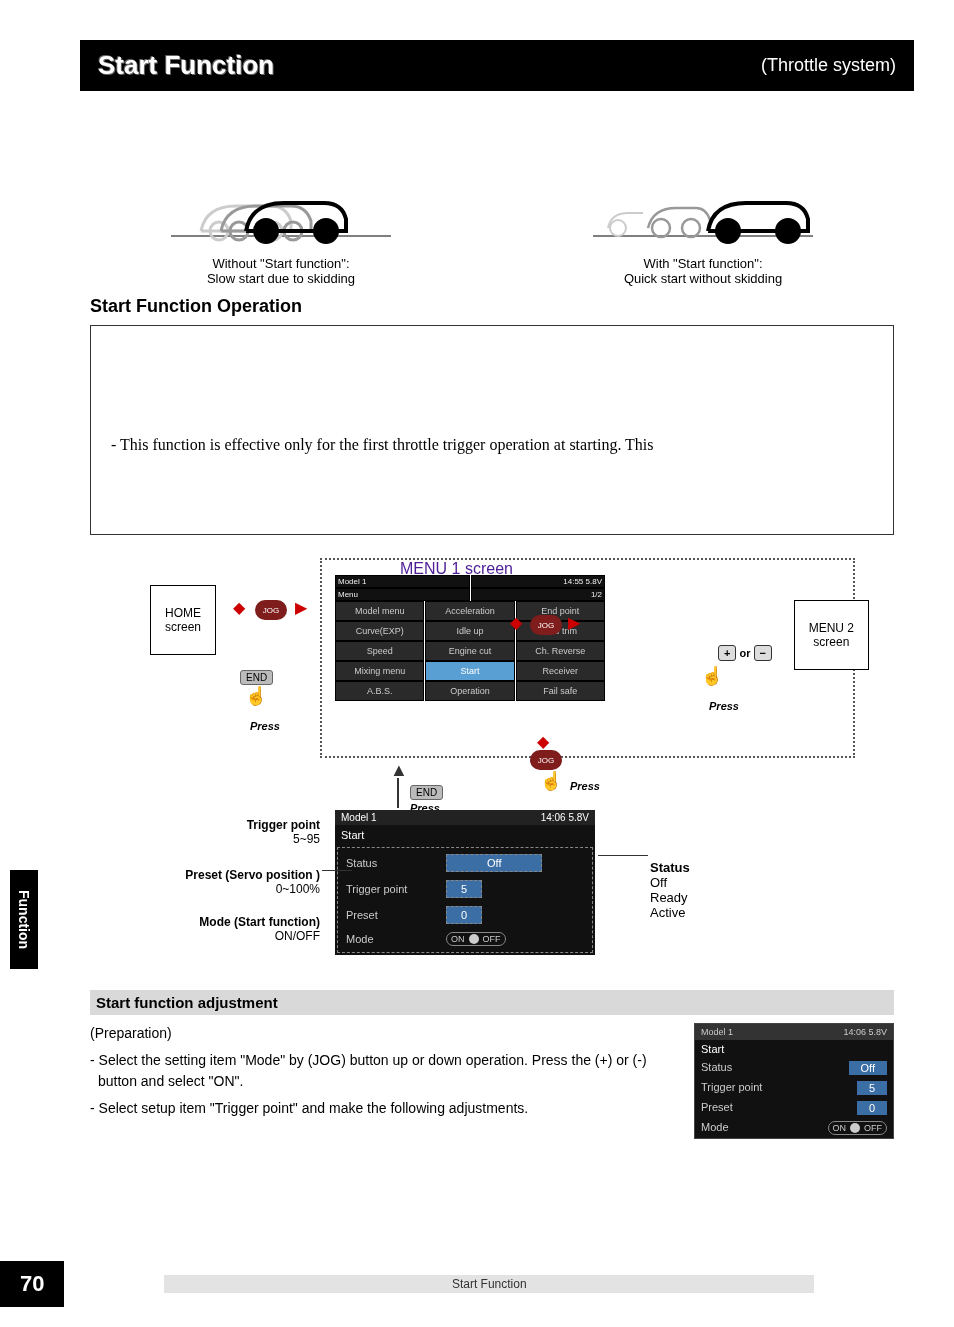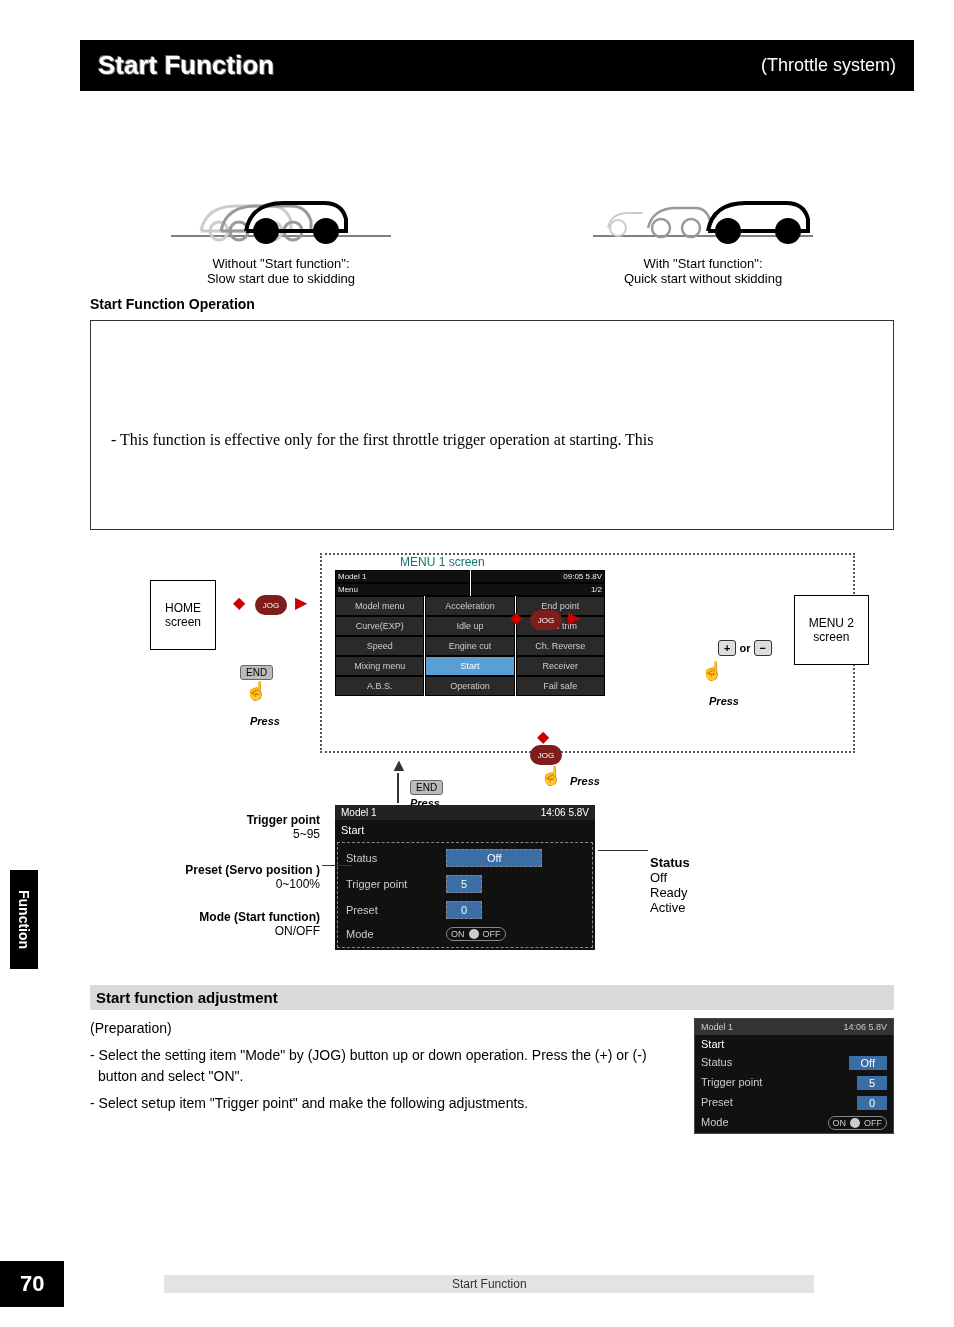--- a/index.html
+++ b/index.html
@@ -32,21 +32,21 @@
     justify-content: space-between;
     margin: 80px 60px 0 90px;
     gap: 40px;
   }
   .illus-col { text-align: center; flex: 1; }
   .illus-col svg { width: 220px; height: 80px; }
   .illus-cap1 { font-size: 13px; margin-top: 2px; }
   .illus-cap2 { font-size: 13px; }
   .section-h {
     font-weight: bold;
-    font-size: 14px;
+    font-size: 18px;
     margin: 10px 0 8px 90px;
   }
   .big-box {
     margin: 5px 60px 0 90px;
     border: 1px solid #333;
     height: 210px;
     padding: 110px 20px 20px 20px;
     font-family: Georgia, 'Times New Roman', serif;
     font-size: 16px;
   }
@@ -66,21 +66,21 @@
   .home-box { left: 60px; top: 25px; }
   .menu2-box { right: 25px; top: 40px; }
   .menu1-screen {
     position: absolute;
     left: 245px; top: 15px;
     width: 270px;
     font-size: 10px;
   }
   .menu1-title {
     position: absolute; top: -15px; left: 50px;
-    font-size: 12px; color: #0f766e;
+    font-size: 16px; color: #4c1d95;
   }
   .menu1-screen .row { display: flex; gap: 1px; }
   .menu1-screen .cell {
     flex: 1;
     background: #2a2a2a;
     color: #ccc;
     padding: 4px 2px;
     text-align: center;
     font-size: 9px;
     border: 1px solid #000;
@@ -258,21 +258,21 @@
   <div class="home-box" style="white-space:pre">HOME
 screen</div>
   <div class="menu2-box" style="white-space:pre">MENU 2
 screen</div>
 
   <div class="menu1-title" style="left:310px;top:0;position:absolute">MENU 1 screen</div>
 
   <div class="menu1-screen">
     <div class="row">
         <div class="cell top" style="text-align:left">Model 1</div>
-        <div class="cell top" style="text-align:right">09:05 5.8V</div>
+        <div class="cell top" style="text-align:right">14:55 5.8V</div>
       </div>
     <div class="row">
         <div class="cell top" style="text-align:left">Menu</div>
         <div class="cell top" style="text-align:right">1/2</div>
       </div>
     <div class="row">
         <div class="cell">Model menu</div>
         <div class="cell">Acceleration</div>
         <div class="cell">End point</div>
       </div>

